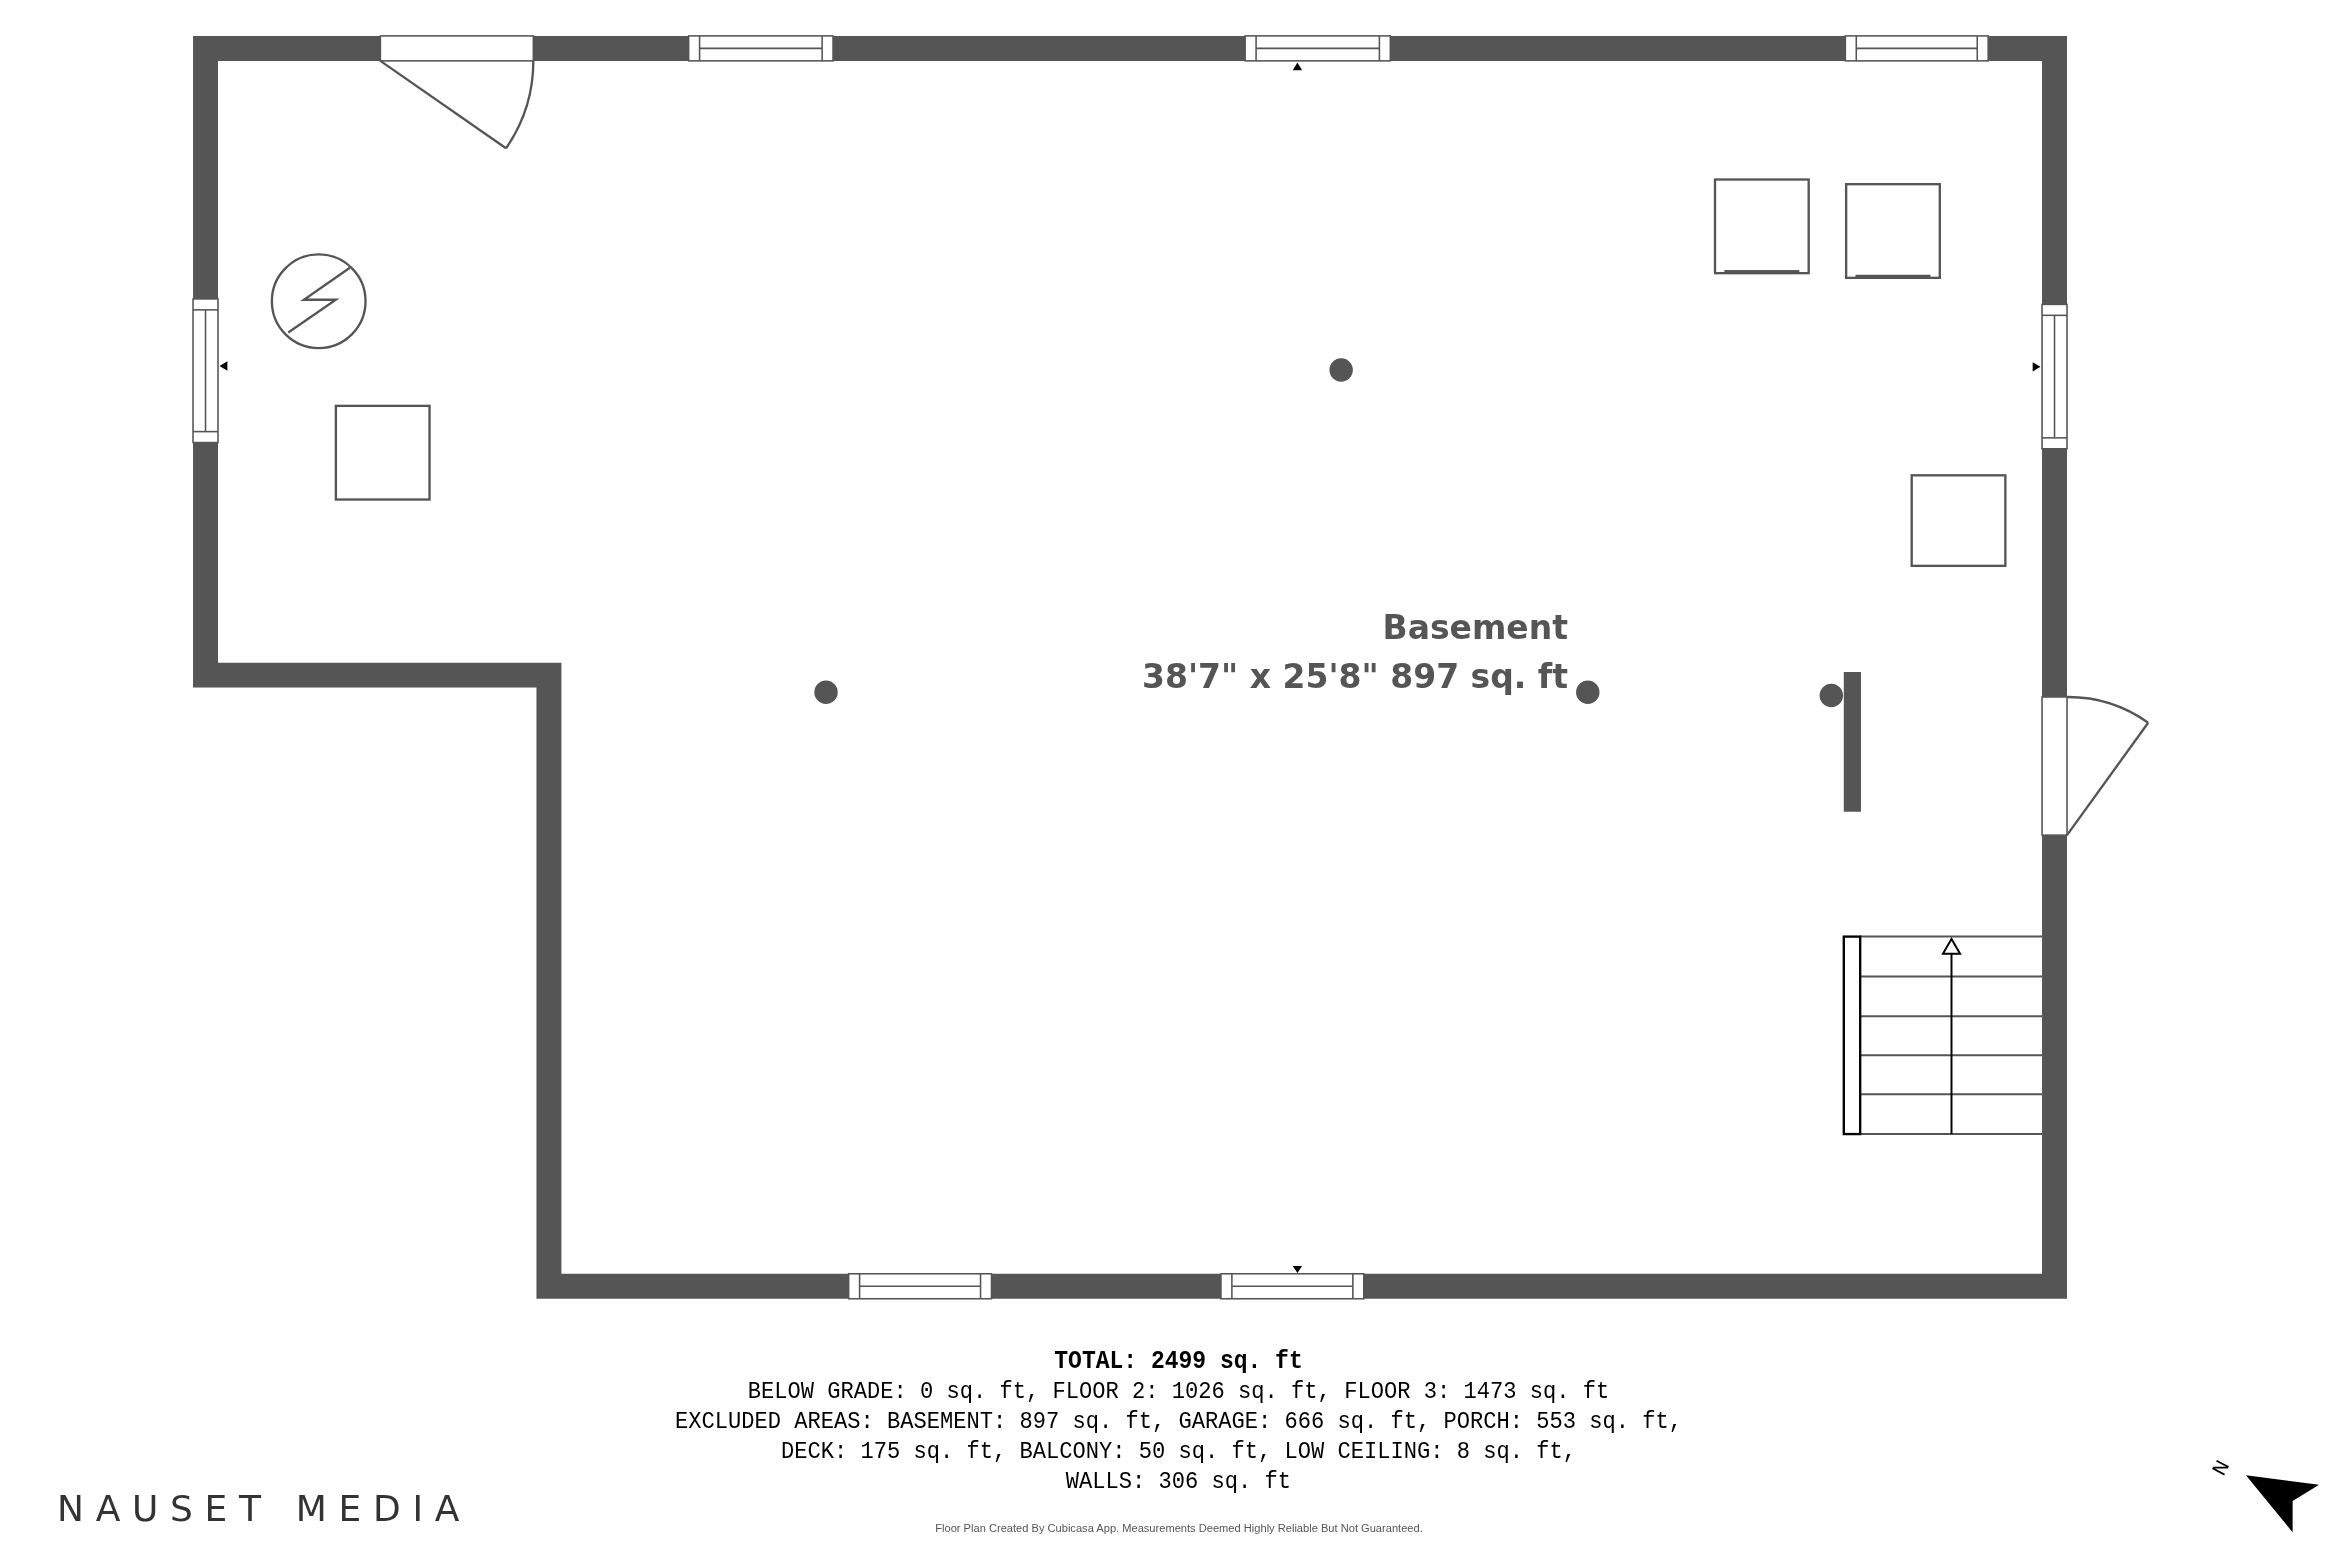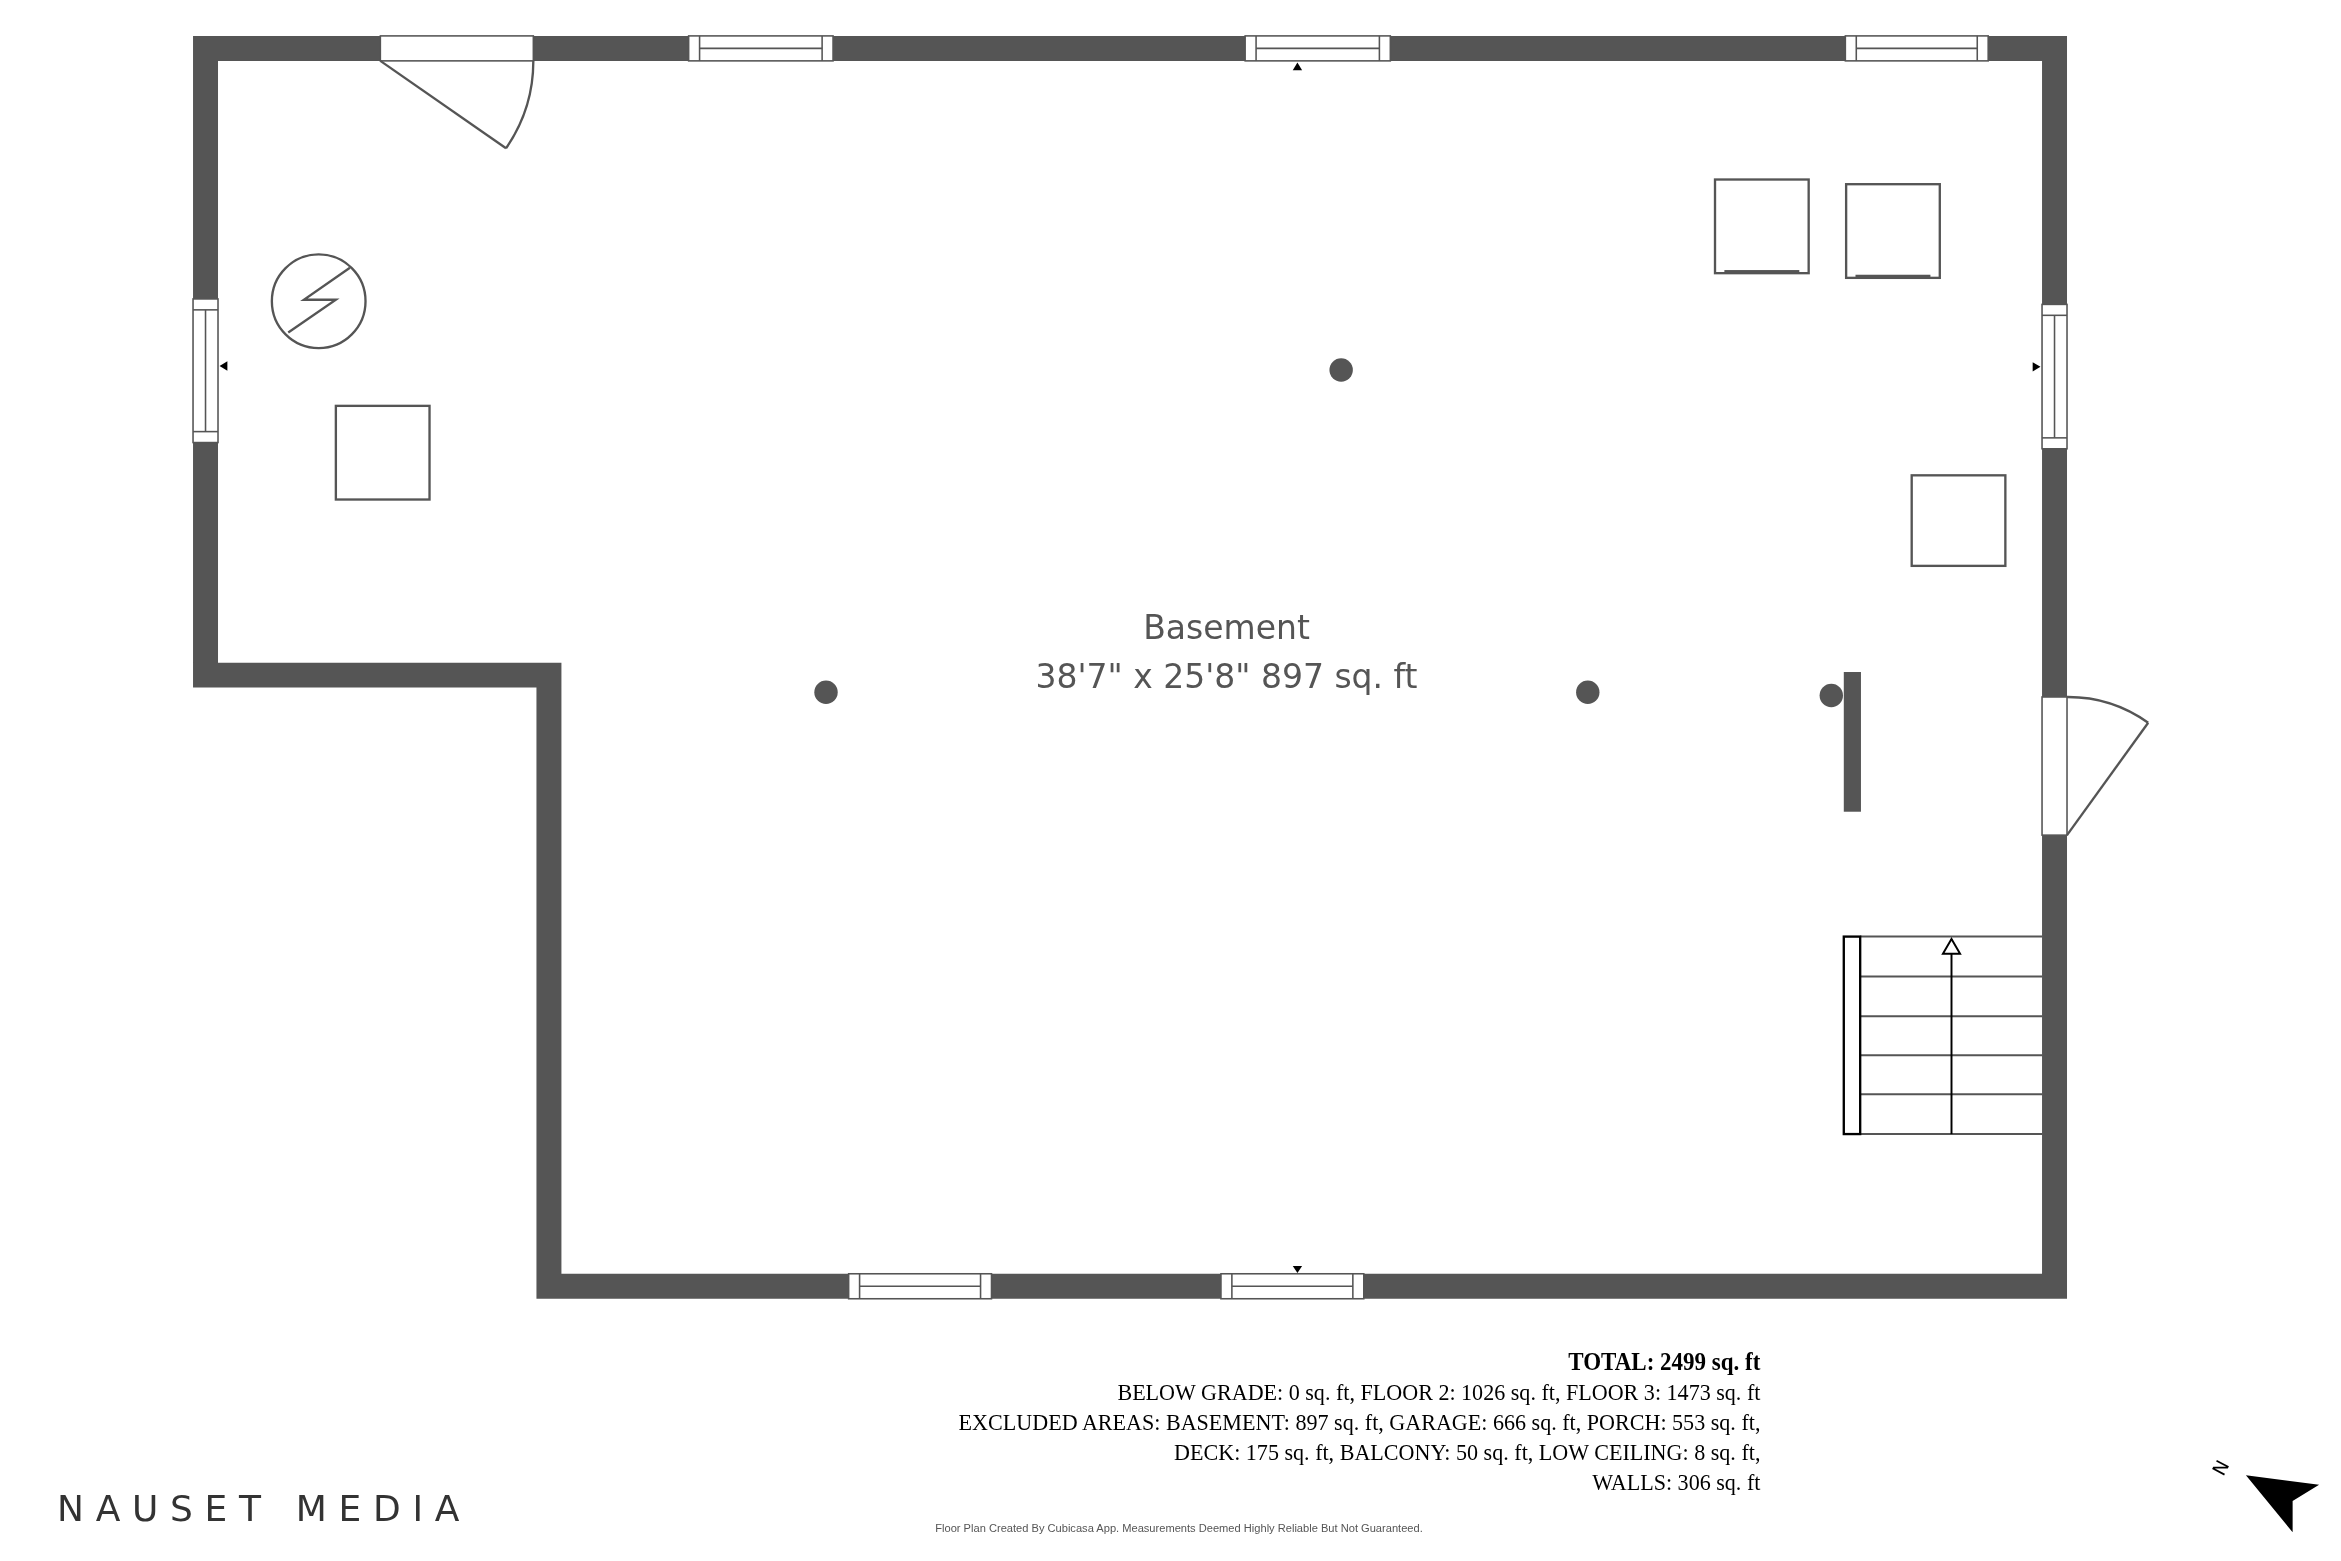--- a/index.html
+++ b/index.html
@@ -1,21 +1,21 @@
 <!DOCTYPE html>
 <html style="font-size:12.5px"><head>
 <meta charset="utf-8">
 <style>
   html, body { margin: 0; padding: 0; background: #ffffff; }
   body { width: 2342px; height: 1561px; position: relative; overflow: hidden; font-family: "Liberation Sans", sans-serif; }
   #plan { position: absolute; left: 0; top: 0; width: 2342px; height: 1561px; }
-  .room-label { position: absolute; left: 836px; width: 781px; text-align: center; color: #555555; font-family: "DejaVu Sans", sans-serif; }
+  .room-label { position: absolute; left: 787px; width: 781px; text-align: right; color: #555555; font-family: "DejaVu Sans", sans-serif; font-weight: bold; }
   .room-name { top: 607px; font-size: 33px; line-height: 41px; }
   .room-dims { top: 656px; font-size: 33px; line-height: 41px; }
-  .summary { position: absolute; left: 546px; width: 1265px; top: 1347px; text-align: right; color: #000; font-family: Liberation Serif, serif; font-size: 24px; line-height: 30px; }
+  .summary { position: absolute; left: 546px; width: 1265px; top: 1347px; text-align: center; color: #000; font-family: Liberation Mono, monospace; font-size: 24px; line-height: 30px; }
   .summary .total { font-weight: bold; font-size: 25px; }
   .summary div { white-space: nowrap; transform: scaleX(0.92); }
   .footnote { position: absolute; left: 703px; width: 952px; top: 1521px; text-align: center; color: #555; font-family: "Liberation Sans", sans-serif; font-size: 11.7px; transform: scaleX(0.95); }
   .logo { position: absolute; left: 57px; top: 1488px; font-family: "DejaVu Sans", sans-serif; font-size: 36px; letter-spacing: 11.7px; color: #333333; white-space: nowrap; }
   .compass { position: absolute; left: 2209px; top: 1452px; width: 133px; height: 109px; }
 </style>
 </head>
 <body>
 
 <svg id="plan" viewBox="0 0 3000 2000" xmlns="http://www.w3.org/2000/svg">

